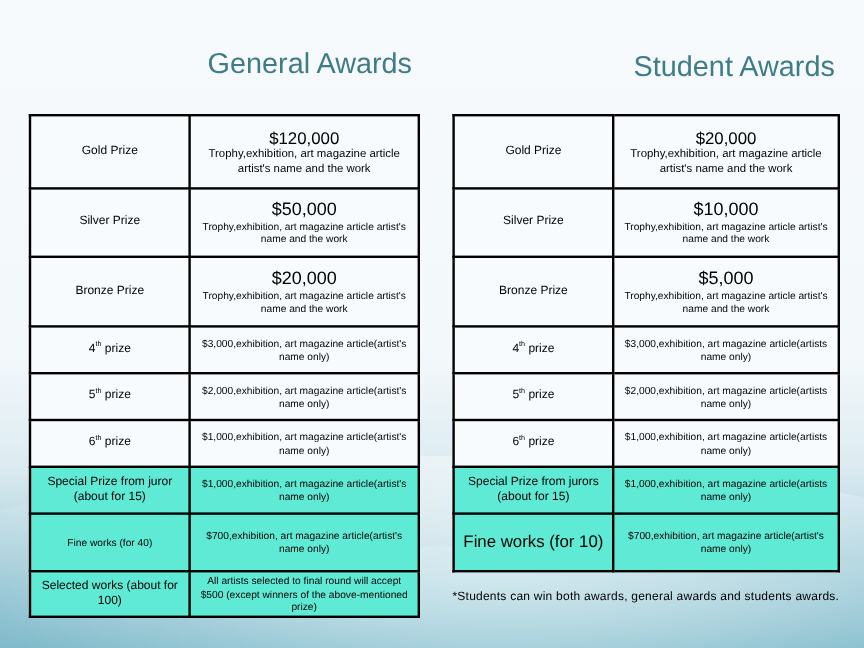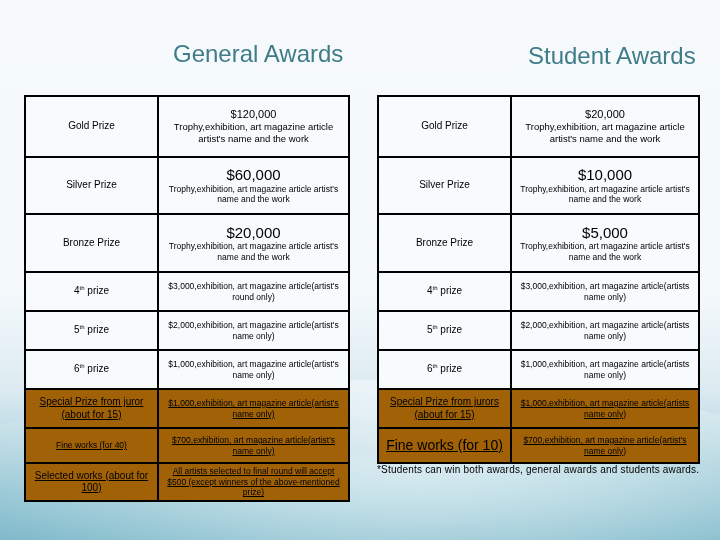--- a/index.html
+++ b/index.html
@@ -31,39 +31,39 @@
       margin-top: 23px;
     }
     table.awards td {
       border: 2px solid #000; text-align: center; vertical-align: middle;
       padding: 0 4px; line-height: 1.25;
     }
     table.left { left: 24px; top: 72px; width: 326px; }
     table.right { left: 377px; top: 72px; width: 323px; }
     td.label { font-size: 10px; }
     td.desc { font-size: 8.5px; }
-    .amount-big { font-size: 11px; display: block; line-height: 1.15; }
+    .amount-big { font-size: 14px; display: block; line-height: 1.15; }
     .amount-mid { font-size: 15px; display: block; line-height: 1.15; }
     .sub { font-size: 8.5px; display: block; }
     .sub-gold { font-size: 9.5px; display: block; }
     sup { font-size: 6px; vertical-align: super; line-height: 0; }
 
     tr.r-gold { height: 61px; }
     tr.r-silver { height: 57px; }
     tr.r-bronze { height: 58px; }
     tr.r-4 { height: 39px; }
     tr.r-5 { height: 39px; }
     tr.r-6 { height: 39px; }
     tr.r-sp { height: 39px; }
-    tr.r-fine { height: 35px; }
+    tr.r-fine { height: 48px; }
     tr.r-sel { height: 38px; }
-    tr.r-sp td, tr.r-fine td, tr.r-sel td { background: #a16207; text-decoration: underline; }
+    tr.r-sp td, tr.r-fine td, tr.r-sel td { background: #5eead4; }
 
     .footnote {
-      position: absolute; left: 377px; top: 464px; font-size: 10px; white-space: nowrap;
+      position: absolute; left: 377px; top: 492px; font-size: 10px; white-space: nowrap;
       letter-spacing: 0.2px;
     }
   </style>
 </head>
 <body>
 
 <div class="wave2"></div>
 <div class="wave1"></div>
 
 <div class="heading general">General Awards</div>
@@ -78,34 +78,34 @@
       <tr class="r-gold">
     <td class="label">Gold Prize</td>
     <td class="desc">
       <span class="amount-big">$120,000</span>
       <span class="sub-gold">Trophy,exhibition, art magazine article artist's name and the work</span>
     </td>
   </tr>
   <tr class="r-silver">
     <td class="label">Silver Prize</td>
     <td class="desc">
-      <span class="amount-mid">$60,000</span>
+      <span class="amount-mid">$50,000</span>
       <span class="sub">Trophy,exhibition, art magazine article artist's name and the work</span>
     </td>
   </tr>
   <tr class="r-bronze">
     <td class="label">Bronze Prize</td>
     <td class="desc">
       <span class="amount-mid">$20,000</span>
       <span class="sub">Trophy,exhibition, art magazine article artist's name and the work</span>
     </td>
   </tr>
   <tr class="r-4">
     <td class="label"><span>4</span><sup>th</sup><span> prize</span></td>
-    <td class="desc">$3,000,exhibition, art magazine article(artist's round only)</td>
+    <td class="desc">$3,000,exhibition, art magazine article(artist's name only)</td>
   </tr>
   <tr class="r-5">
     <td class="label"><span>5</span><sup>th</sup><span> prize</span></td>
     <td class="desc">$2,000,exhibition, art magazine article(artist's name only)</td>
   </tr>
   <tr class="r-6">
     <td class="label"><span>6</span><sup>th</sup><span> prize</span></td>
     <td class="desc">$1,000,exhibition, art magazine article(artist's name only)</td>
   </tr>
   <tr class="r-sp">

